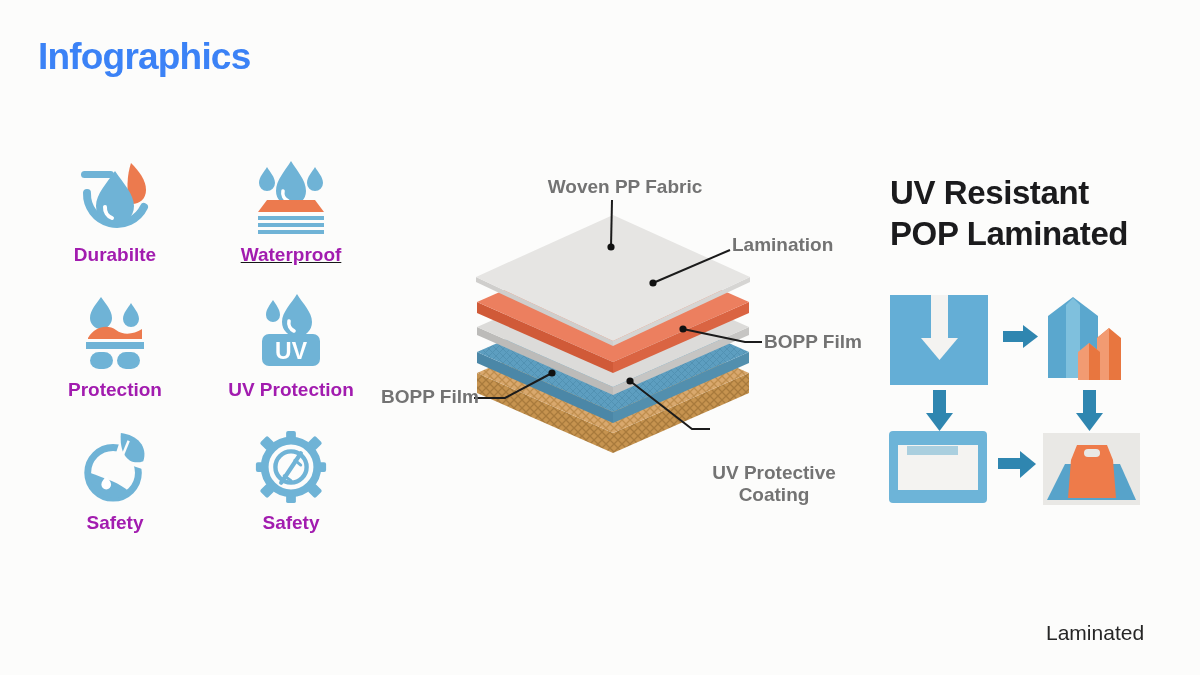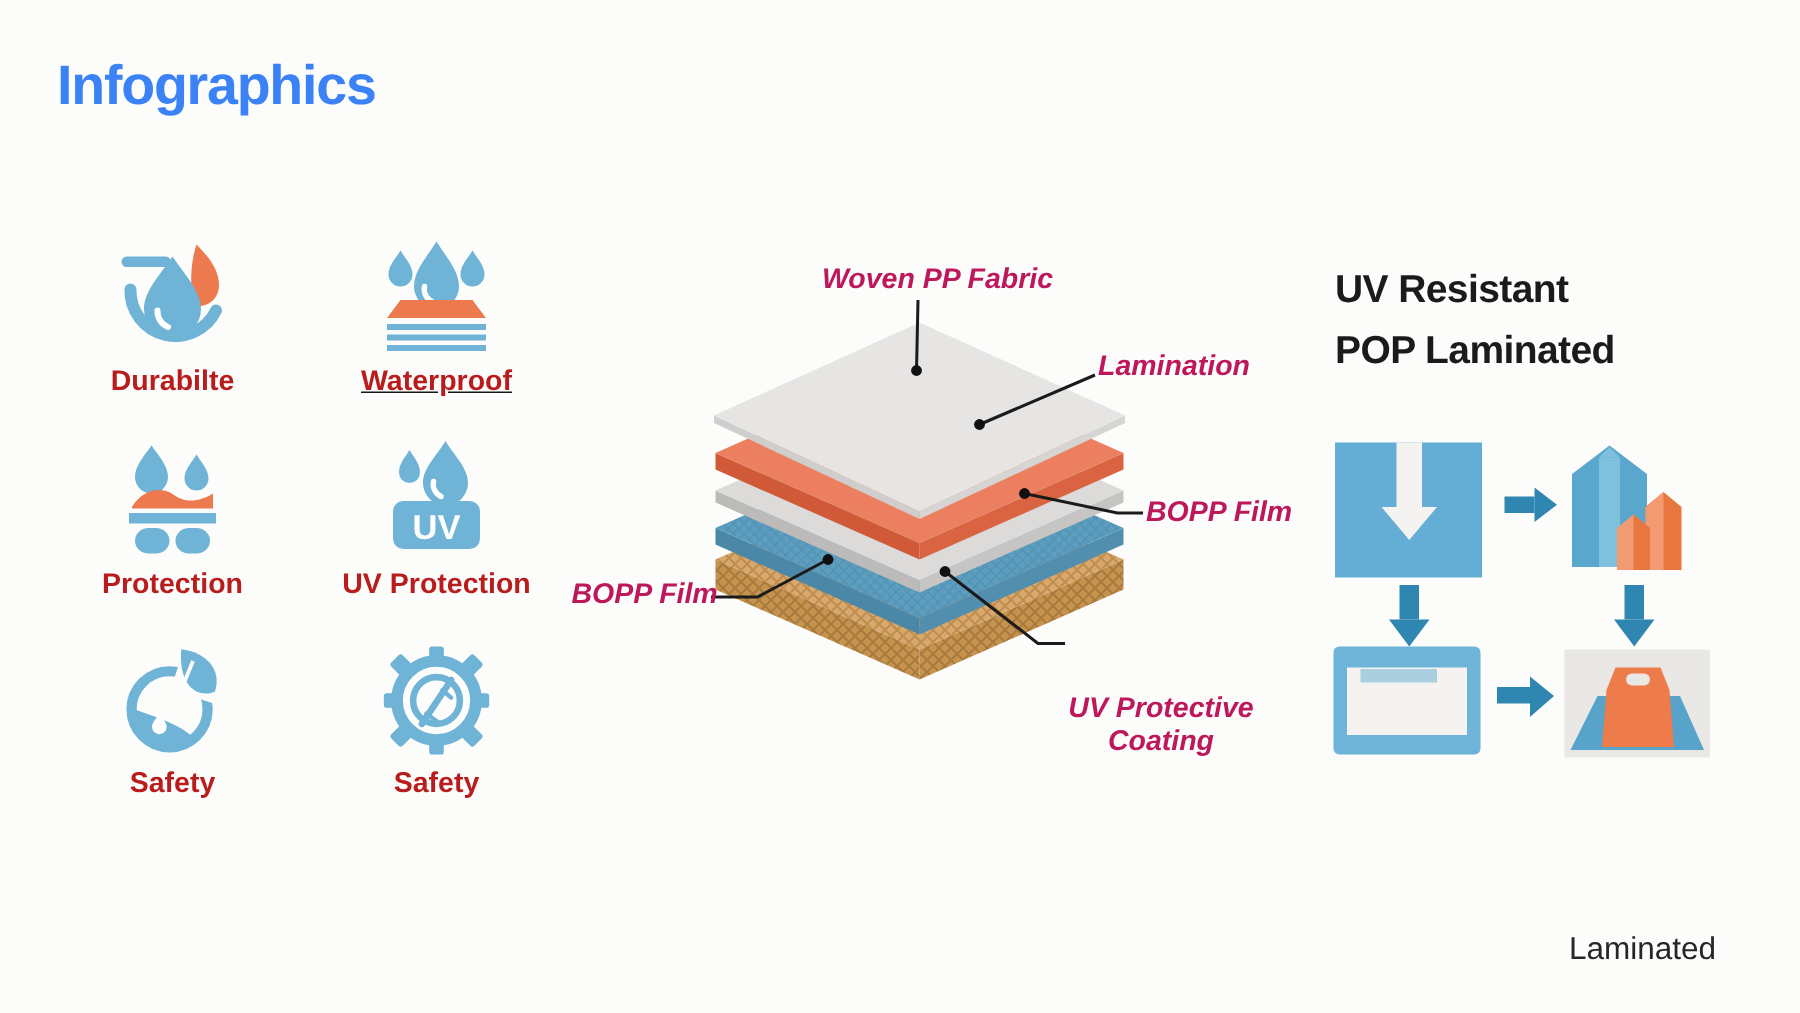--- a/index.html
+++ b/index.html
@@ -11,28 +11,28 @@
   }
   .abs{position:absolute;}
   .page-title{
     left:38px;top:36px;
     font-size:37px;font-weight:700;letter-spacing:-0.8px;color:#3b82f6;
   }
   .feat-cell{
     width:176px;display:flex;flex-direction:column;align-items:center;gap:6px;
     text-align:center;
   }
-  .feat-label{font-size:19px;font-weight:600;color:#b91c1c;}
+  .feat-label{font-size:19px;font-weight:600;color:#a21caf;}
   .diagram-label{
-    font-size:19px;font-weight:600;color:#be185d;white-space:nowrap;font-style:italic;
+    font-size:19px;font-weight:600;color:#737373;white-space:nowrap;
   }
   .diagram-label.center{white-space:normal;text-align:center;line-height:22px;}
   .process-heading{
     left:890px;top:172px;
-    font-size:26px;font-weight:700;line-height:41px;letter-spacing:-0.4px;color:#1b1b1d;
+    font-size:33px;font-weight:700;line-height:41px;letter-spacing:-0.4px;color:#1b1b1d;
   }
   .brand{
     left:1046px;top:621px;font-size:21px;font-weight:400;color:#262626;
   }
 </style>
 </head>
 <body>
 
 <div class="abs page-title">Infographics</div>
 

